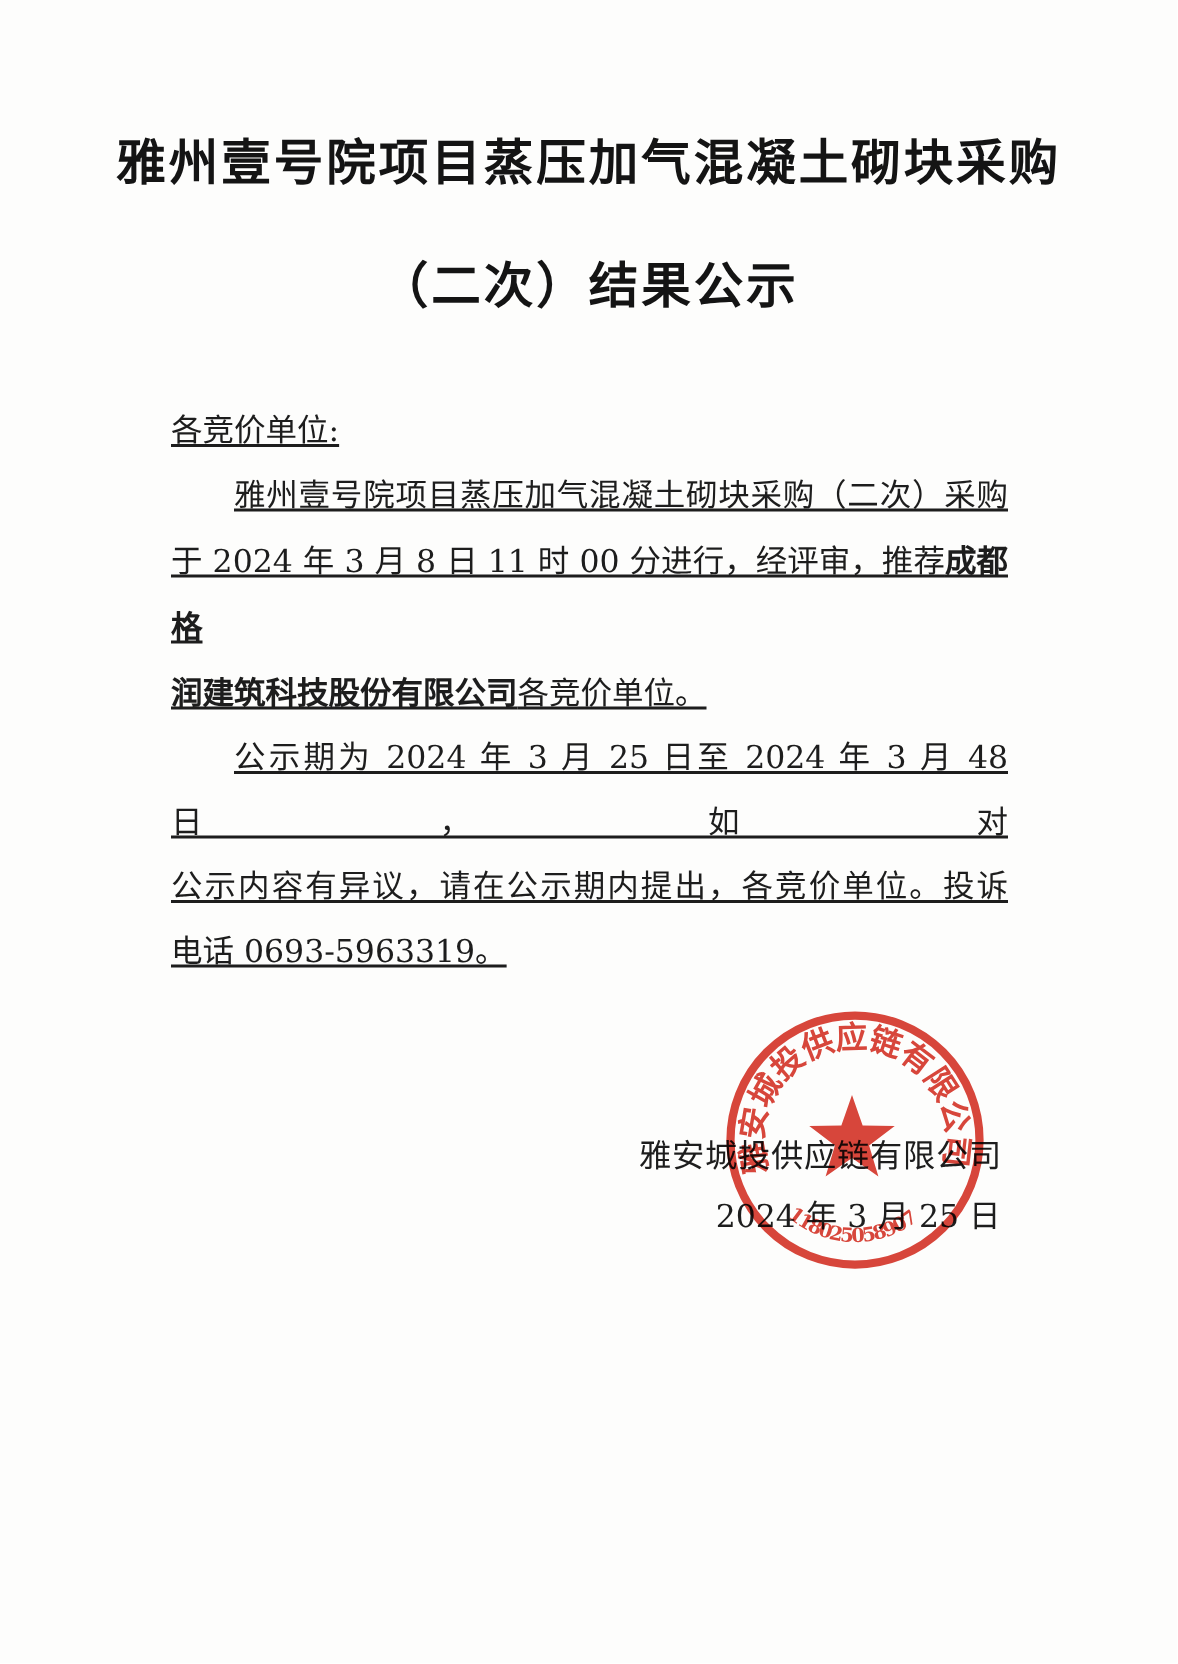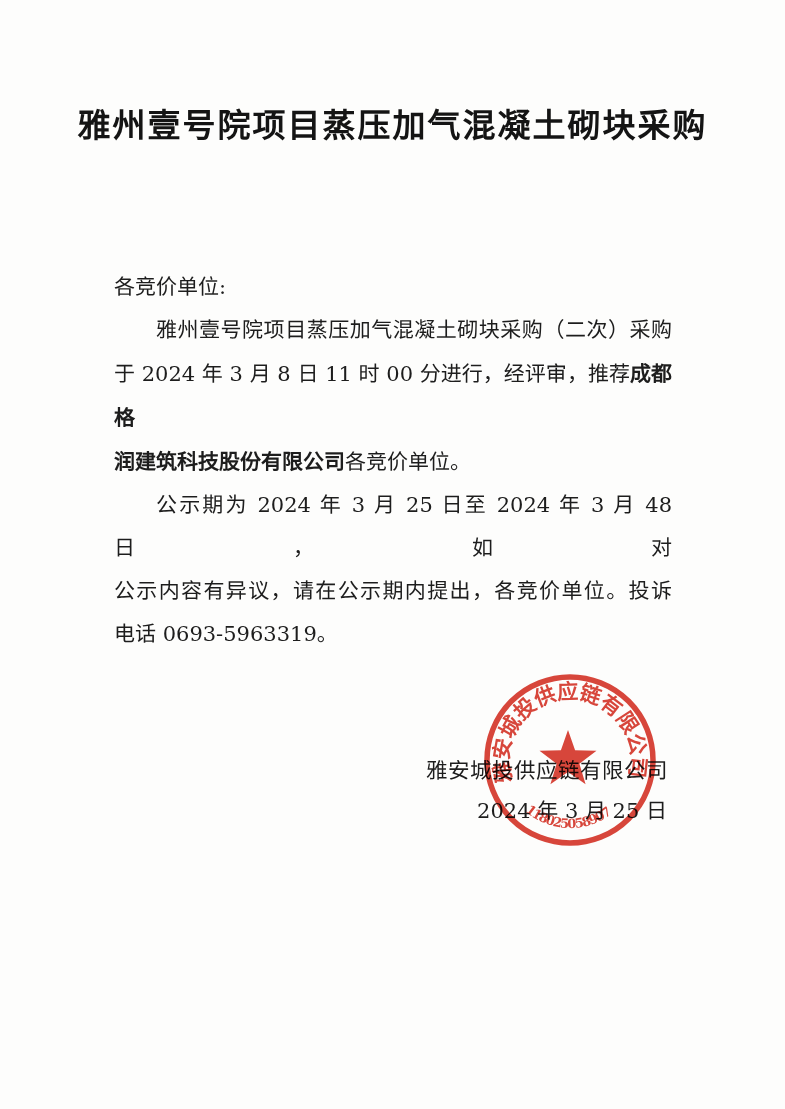--- a/index.html
+++ b/index.html
@@ -11,27 +11,27 @@
   .page {
     position:relative; width:785px; height:1109px;
     background:#fdfdfc; overflow:hidden; color:#1c1c1c;
   }
   .title-line {
     position:absolute; left:0; width:100%;
     text-align:center; font-weight:bold;
     font-size:33px; letter-spacing:2px; color:#141414;
     white-space:nowrap;
   }
-  .title-1 { top:99px; }
+  .title-1 { top:82px; }
   .title-2 { top:164px; }
   .body-text {
     position:absolute; left:114px; top:266px; width:558px;
     font-size:21px; line-height:43px; color:#1d1d1d;
   }
-  .line { width:100%; }
+  .line { width:100%;text-decoration:underline; }
   .just { text-align:justify; text-align-last:justify; }
   .indent { text-indent:42px; }
   .bold { font-weight:bold; }
   .sig-company {
     position:absolute; top:753px; right:117px;
     font-size:21.5px; letter-spacing:.5px; color:#1d1d1d;
     white-space:nowrap;
   }
   .sig-date {
     position:absolute; top:794px; right:118px;
@@ -44,20 +44,21 @@
     pointer-events:none;
   }
   .seal-text { font-family:"DejaVu Serif", serif; font-weight:bold; }
 </style>
 </head>
 <body>
 
 <div class="page">
 
   <div class="title-line title-1">雅州壹号院项目蒸压加气混凝土砌块采购</div>
+  <div class="title-line title-2">（二次）结果公示</div>
 
   <div class="body-text">
     <div class="line">各竞价单位:</div>
 
     <div class="line just indent">雅州壹号院项目蒸压加气混凝土砌块采购（二次）采购</div>
 
     <div class="line just"><span>于 2024 年 3 月 8 日  11 时 00 分进行，经评审，推荐</span><span class="bold">成都格</span></div>
 
     <div class="line"><span class="bold">润建筑科技股份有限公司</span><span>各竞价单位。</span></div>
 

